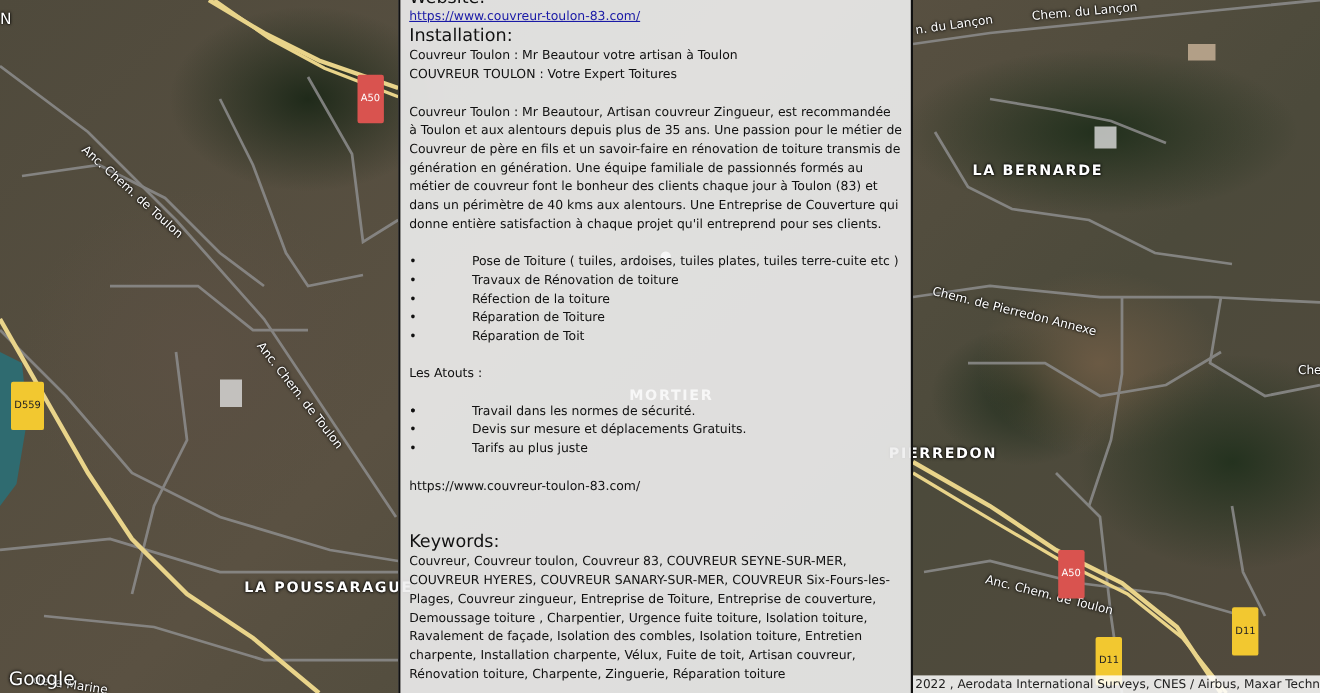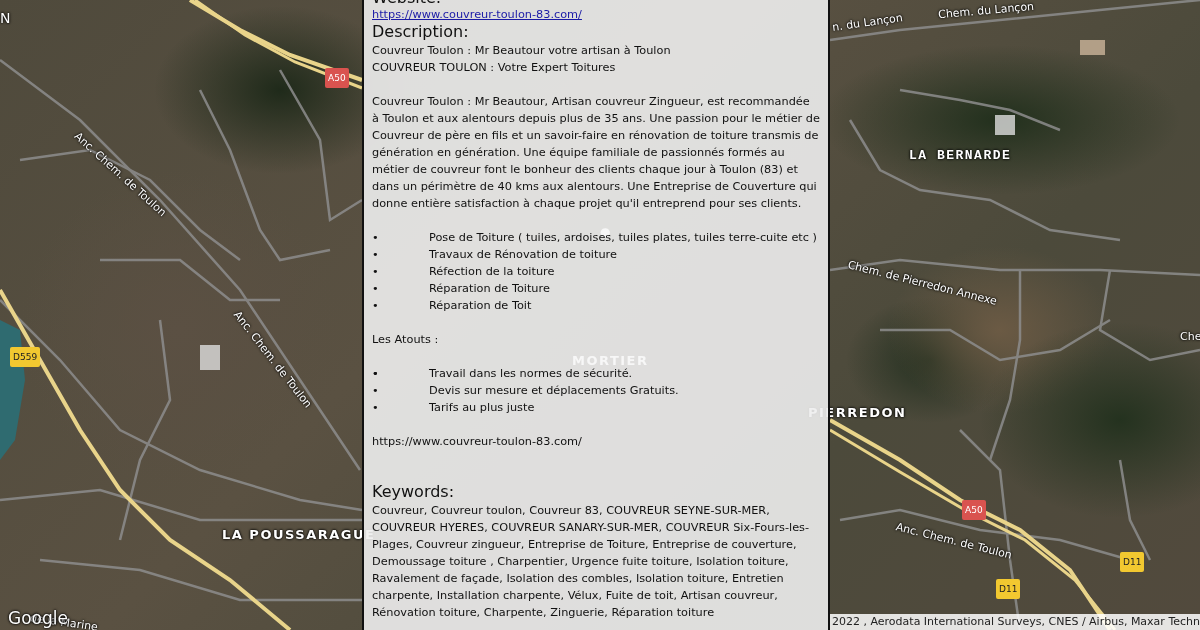--- a/index.html
+++ b/index.html
@@ -11,21 +11,21 @@
       radial-gradient(ellipse 200px 140px at 1120px 420px, #24321f 0%, rgba(36,50,31,0) 70%),
       radial-gradient(ellipse 160px 120px at 1000px 330px, #6b5a44 0%, rgba(107,90,68,0) 70%),
       radial-gradient(ellipse 120px 90px at 930px 360px, #243020 0%, rgba(36,48,32,0) 70%),
       radial-gradient(ellipse 200px 200px at 180px 330px, #5b5043 0%, rgba(91,80,67,0) 80%),
       linear-gradient(135deg, #4f4a3c 0%, #5a5142 40%, #4c4a3b 70%, #524a3d 100%);
   }
   .map svg { position:absolute; inset:0; }
   .maplabel { position:absolute; color:#fff; font-family:"DejaVu Sans", sans-serif; text-shadow:0 0 2px #000, 0 0 3px #000; white-space:nowrap; }
   .area { font-size:13px; letter-spacing:1.5px; font-weight:bold; }
   .road { font-size:11px; }
-  .shield { position:absolute; font-size:9px; padding:4px 3px; border-radius:2px; font-family:"DejaVu Sans", sans-serif; line-height:12px; }
+  .shield { position:absolute; font-size:9px; padding:16px 3px; border-radius:2px; font-family:"DejaVu Sans", sans-serif; line-height:12px; }
   .shield.red { background:#d9534f; color:#fff; }
   .shield.yellow { background:#f2c830; color:#222; }
   .google-logo { position:absolute; left:8px; bottom:2px; color:#fff; font-family:"DejaVu Sans", sans-serif; font-size:17px; text-shadow:0 0 2px #000,0 0 3px #000; }
   .attrib { position:absolute; left:830px; bottom:0; width:370px; height:16px; background:rgba(255,255,255,0.85); color:#222; font-size:11px; line-height:16px; font-family:"DejaVu Sans", sans-serif; white-space:nowrap; overflow:hidden; padding-left:2px; }
 
   .panel { position:absolute; left:362px; top:0; width:468px; height:630px; box-sizing:border-box;
     border-left:2px solid #111; border-right:2px solid #111;
     background:rgba(238,238,238,0.9); color:#111; padding:0 8px; overflow:hidden; font-size:11.3px; line-height:17px; font-family:"DejaVu Sans", sans-serif; }
   .panel .h { font-size:16px; line-height:20px; margin:0; font-weight:normal; }
   .panel .h.top { margin-top:-12px; }
@@ -74,21 +74,21 @@
     <g fill="#ddd" opacity="0.8">
       <rect x="995" y="115" width="20" height="20"></rect>
       <rect x="200" y="345" width="20" height="25"></rect>
       <rect x="1080" y="40" width="25" height="15" fill="#cbb49a"></rect>
     </g>
   </svg>
 
   <span class="maplabel road" style="left:0;top:10px;font-size:14px;">N</span>
   <span class="maplabel road" style="left:938px;top:4px;transform:rotate(-5deg);">Chem. du Lançon</span>
   <span class="maplabel road" style="left:832px;top:16px;transform:rotate(-8deg);">n. du Lançon</span>
-  <span class="maplabel area" style="left:909px;top:148px;font-family:Liberation Mono, monospace;">LA BERNARDE</span>
+  <span class="maplabel area" style="left:884px;top:148px;">LA BERNARDE</span>
   <span class="maplabel road" style="left:848px;top:258px;transform:rotate(14deg);transform-origin:left;">Chem. de Pierredon Annexe</span>
   <span class="maplabel road" style="left:1180px;top:286px;margin-top:44px;">Che</span>
   <span class="maplabel area" style="left:808px;top:405px;">PIERREDON</span>
   <span class="maplabel road" style="left:896px;top:520px;transform:rotate(14deg);transform-origin:left;">Anc. Chem. de Toulon</span>
   <span class="maplabel road" style="left:76px;top:128px;transform:rotate(42deg);transform-origin:left;">Anc. Chem. de Toulon</span>
   <span class="maplabel road" style="left:236px;top:306px;transform:rotate(52deg);transform-origin:left;">Anc. Chem. de Toulon</span>
   <span class="maplabel area" style="left:222px;top:527px;">LA POUSSARAGUE</span>
   <span class="maplabel road" style="left:30px;top:616px;transform:rotate(8deg);">de la Marine</span>
 
   <span class="shield red" style="left:325px;top:68px;">A50</span>
@@ -100,21 +100,21 @@
   <span class="google-logo">Google</span>
   <div class="attrib">2022 , Aerodata International Surveys, CNES / Airbus, Maxar Technologies,</div>
 </div>
 
 <div class="panel">
   <span class="ghost" style="left:208px;top:352px;font-size:13px;letter-spacing:1.5px;font-weight:bold;">MORTIER</span>
   <span class="ghost" style="left:236px;top:224px;font-size:12px;">●</span>
 
   <p class="h top">Website:</p>
   <a href="#">https://www.couvreur-toulon-83.com/</a>
-  <p class="h">Description:</p>
+  <p class="h">Installation:</p>
   <p>Couvreur Toulon : Mr Beautour votre artisan à Toulon</p>
   <p>COUVREUR TOULON : Votre Expert Toitures</p>
   <div class="gap"></div>
   <p>Couvreur Toulon : Mr Beautour,  Artisan couvreur Zingueur, est recommandée à Toulon et aux alentours depuis plus de 35 ans. Une passion pour le métier de Couvreur de père en fils et un savoir-faire en rénovation de toiture transmis de génération en génération. Une équipe familiale de passionnés formés au métier de couvreur font le bonheur des clients chaque jour à Toulon (83) et dans un périmètre de 40 kms aux alentours. Une Entreprise de Couverture qui donne entière satisfaction à chaque projet qu'il entreprend pour ses clients.</p>
   <div class="gap"></div>
   <ul class="bullets">
     <li><span class="dot">•</span><span>Pose de Toiture ( tuiles, ardoises, tuiles plates, tuiles terre-cuite etc )</span></li>
     <li><span class="dot">•</span><span>Travaux de Rénovation de toiture</span></li>
     <li><span class="dot">•</span><span>Réfection de la toiture</span></li>
     <li><span class="dot">•</span><span>Réparation de Toiture</span></li>

